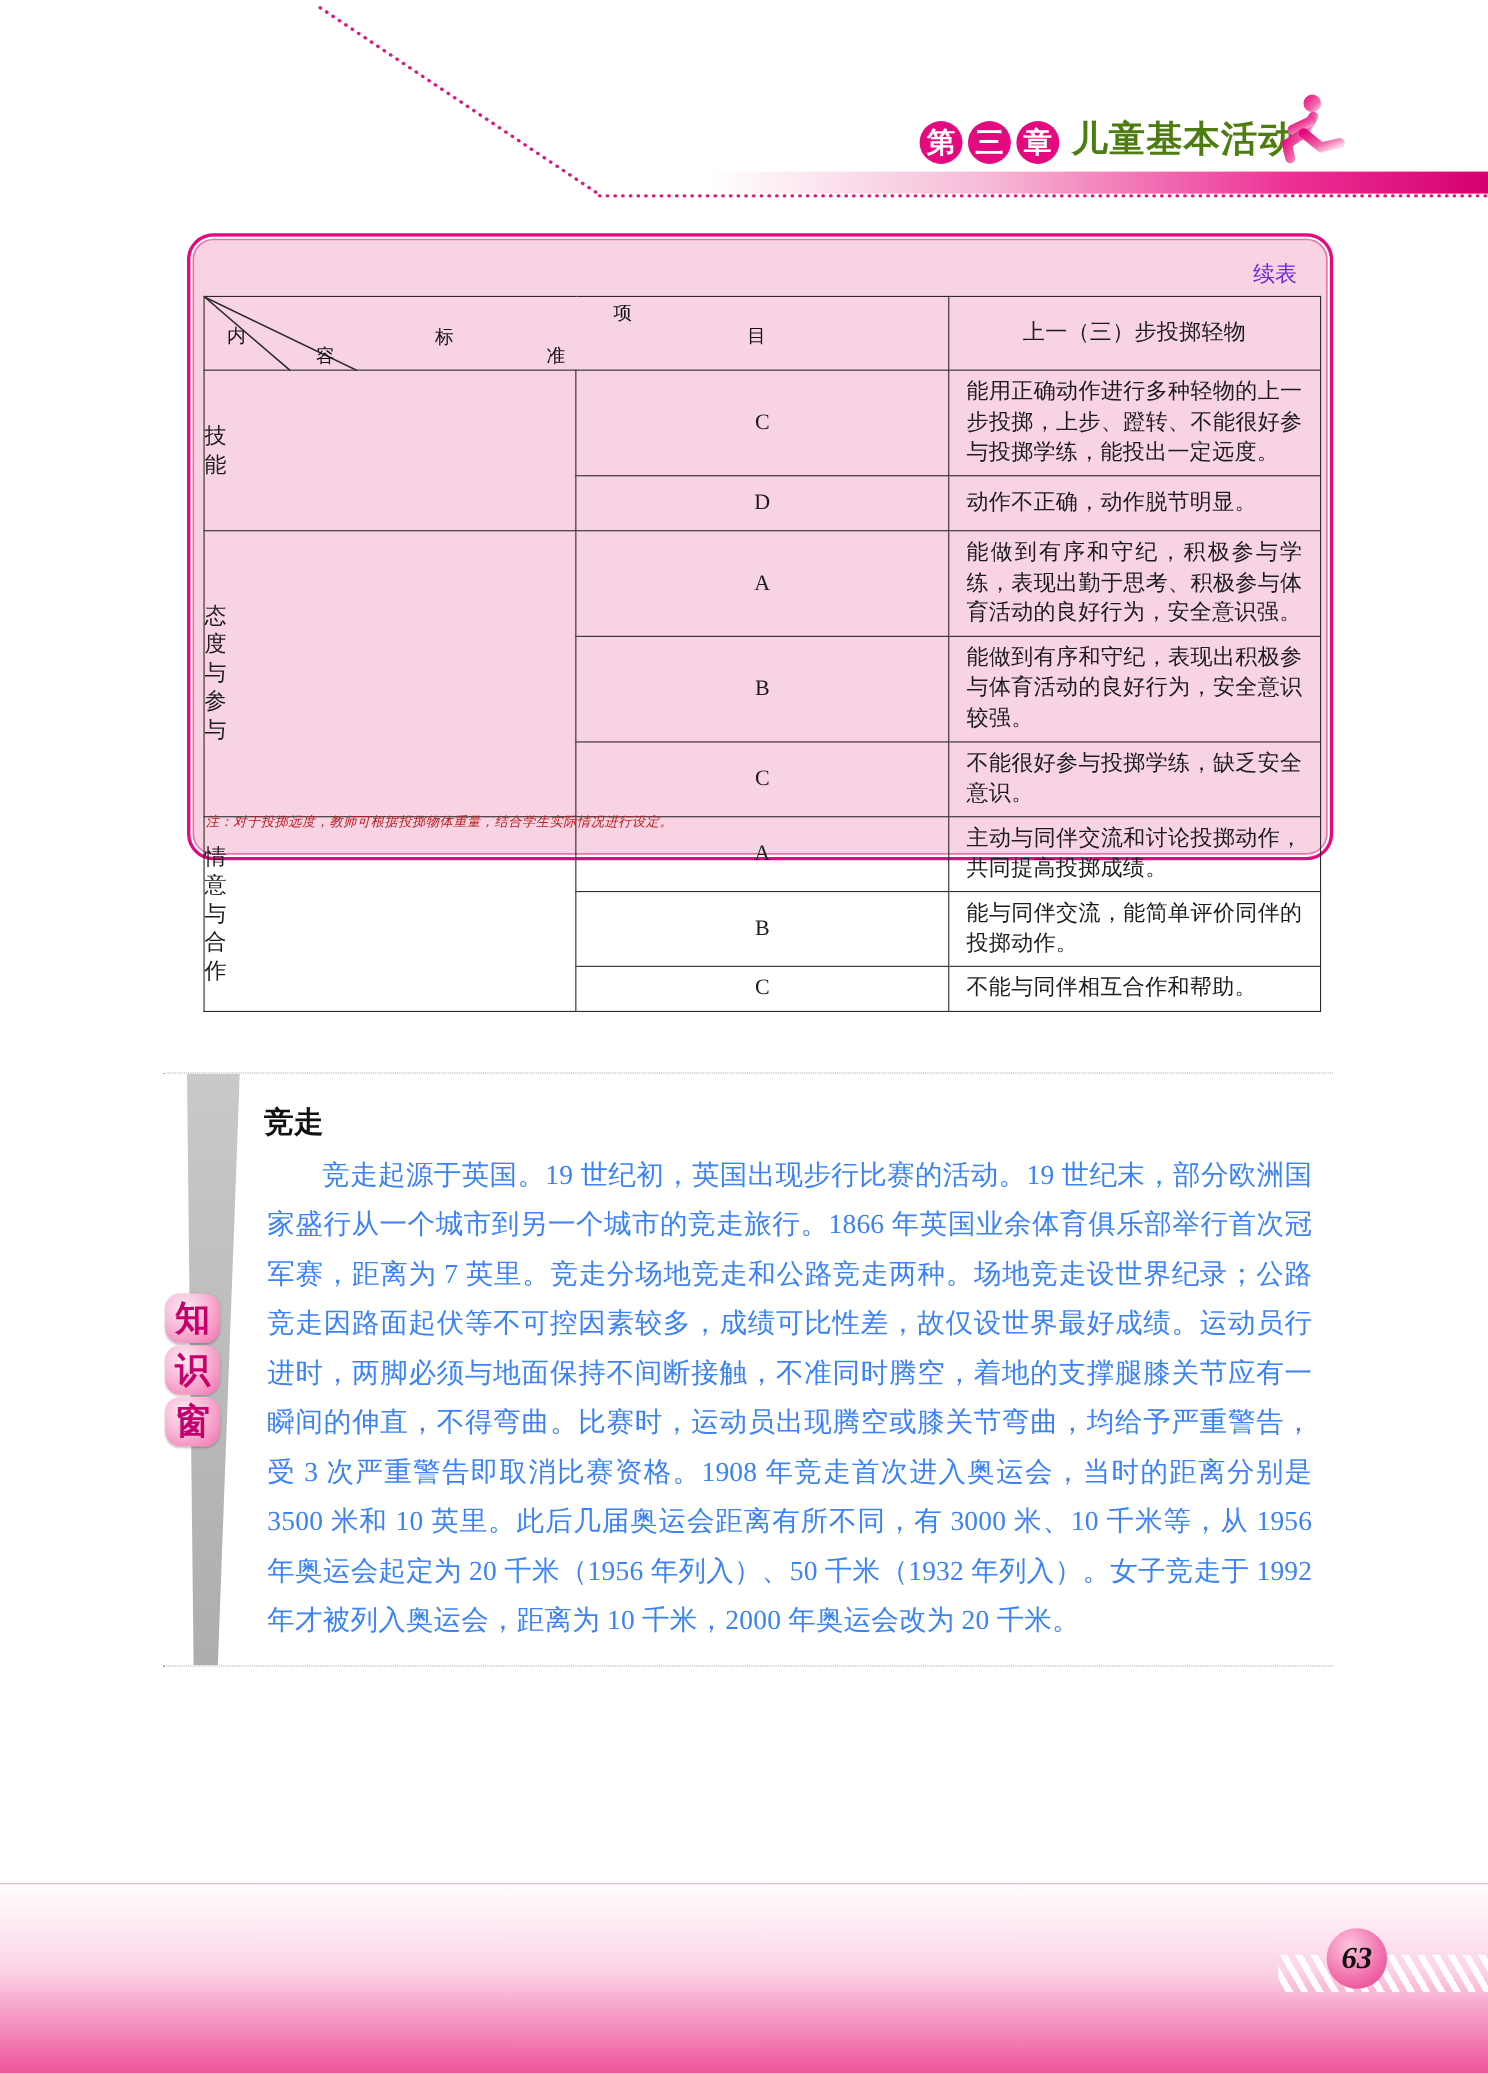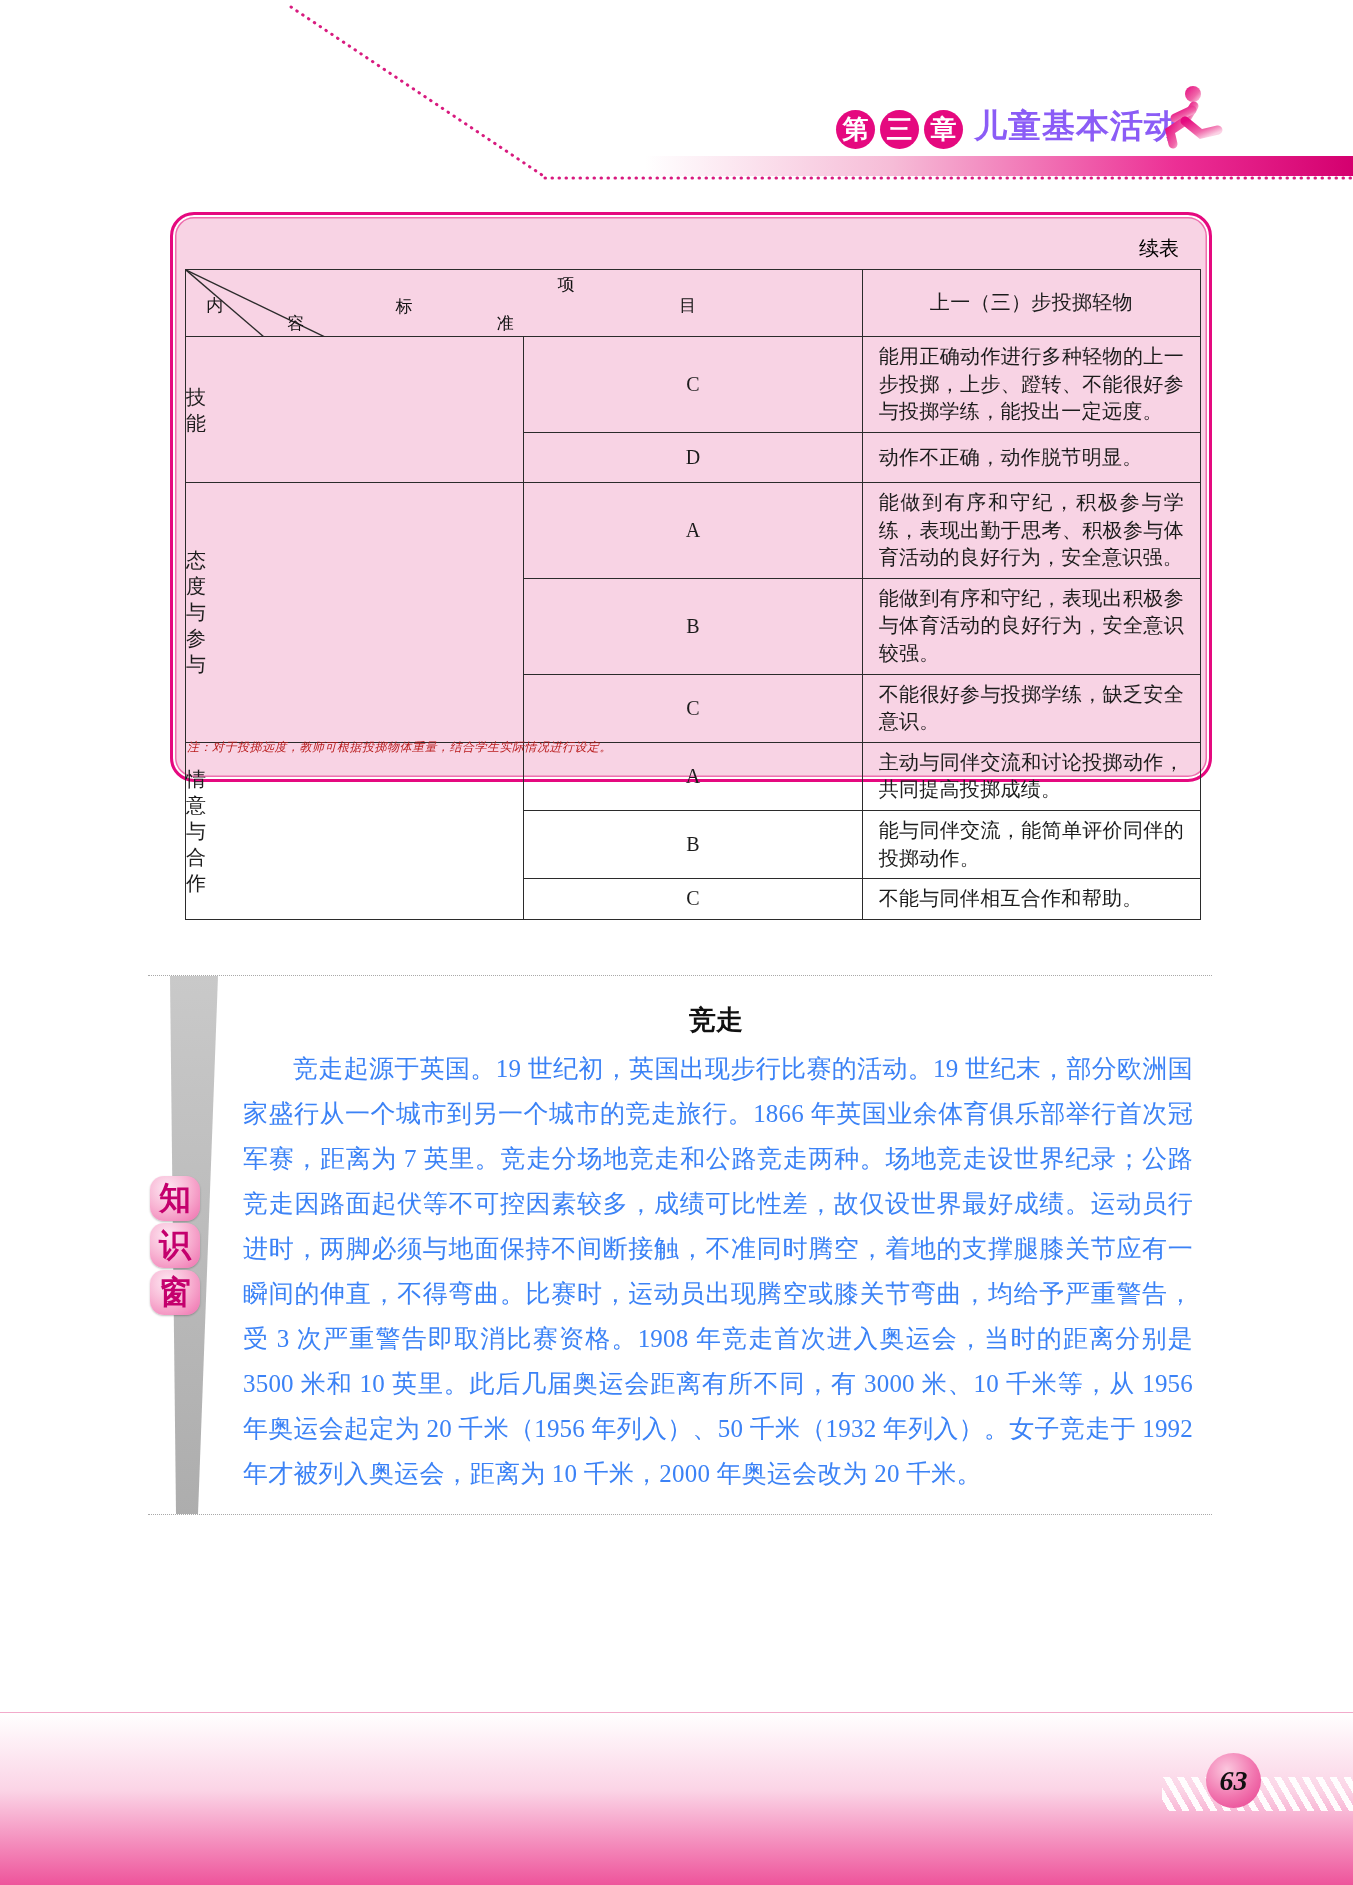--- a/index.html
+++ b/index.html
@@ -17,31 +17,31 @@
   }
   .chapter-badges { position:absolute; left:836px; top:110px; display:flex; gap:5px; }
   .chapter-badges span {
     display:block; width:39px; height:39px; border-radius:50%;
     background:#e5097f; color:#fff; font-family:"Liberation Sans",sans-serif;
     font-weight:bold; font-size:26px; line-height:39px; text-align:center;
   }
   .chapter-title {
     position:absolute; left:974px; top:104px;
     font-family:"Liberation Sans",sans-serif; font-weight:bold;
-    font-size:33px; letter-spacing:1px; color:#8b5cf6;
+    font-size:33px; letter-spacing:1px; color:#4d7c0f;
   }
   .runner { position:absolute; left:1156px; top:84px; }
 
   
   .table-card {
     position:absolute; left:170px; top:212px; width:1042px; height:570px;
     background:#f8d3e4; border:3px solid #e5097f; border-radius:24px;
     box-shadow: inset 0 0 0 2px #ffffff, inset 0 0 0 3.5px #ee6fae;
   }
-  .cont-label { position:absolute; top:20px; right:30px; font-size:20px; color:#000000; }
+  .cont-label { position:absolute; top:20px; right:30px; font-size:20px; color:#6d28d9; }
   table.assess {
     position:absolute; left:12px; top:54px; width:1016px;
     border-collapse:collapse; table-layout:fixed;
   }
   table.assess td {
     border:1.6px solid #2b2b2b; font-size:20px; color:#1c1c1c;
     vertical-align:middle; background:transparent;
   }
   td.cat { width:58px; text-align:left; }
   td.cat .vtxt {
@@ -68,21 +68,21 @@
   }
   .kbadge {
     position:absolute; left:2px; width:50px; height:45px; border-radius:14px;
     background:radial-gradient(circle at 35% 28%, #fde9f3 0%, #f8b4d3 48%, #ef6fae 100%);
     box-shadow:0 1px 2px rgba(0,0,0,.25);
     color:#c4006d; font-weight:bold; font-size:32px; line-height:45px; text-align:center;
     z-index:2;
   }
   .kb0 { top:200px; } .kb1 { top:247px; } .kb2 { top:294px; }
   .ktitle {
-    position:absolute; left:92px; top:26px; width:952px; text-align:center;
+    position:absolute; left:92px; top:26px; width:952px; 
     font-family:"Liberation Sans",sans-serif; font-weight:bold; font-size:27px; color:#111;
   }
   .kbody {
     position:absolute; left:95px; top:70px; width:950px;
     font-size:25px; line-height:45px; color:#3b82f6;
     text-align:justify; text-indent:2em; letter-spacing:0.2px;
   }
 
   
   .footer {

